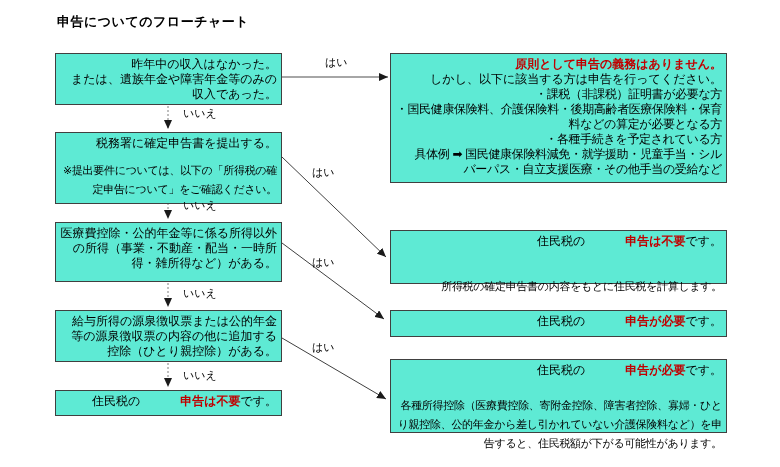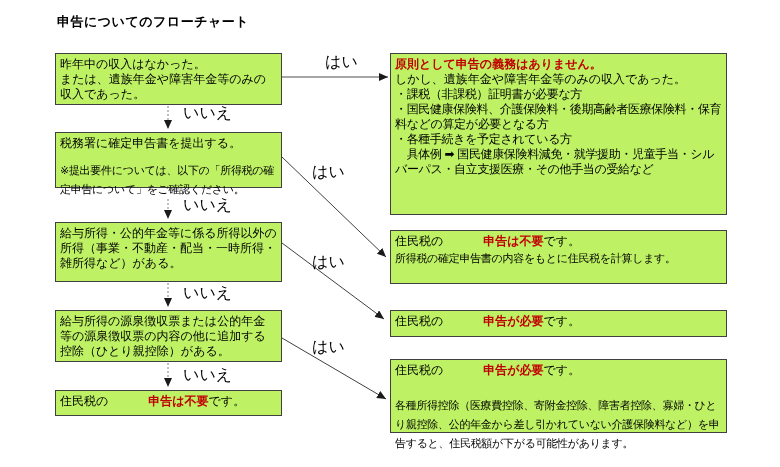--- a/index.html
+++ b/index.html
@@ -14,54 +14,54 @@
 
   .page-title {
     position: absolute; left: 57px; top: 13px;
     font-size: 13px; font-weight: bold; letter-spacing: 0.5px;
   }
 
   .arrow-layer { position: absolute; left: 0; top: 0; z-index: 1; }
 
   .box {
     position: absolute; z-index: 2;
-    background: #bef264;
+    background: #5eead4;
     border: 1px solid #404040;
     padding: 3px 4px;
-    font-size: 12px; line-height: 15px;
+    font-size: 12px; line-height: 15px; text-align: right;
   }
   .box p { margin: 0; white-space: pre-wrap; }
   .left-col  { left: 55px;  width: 227px; }
   .right-col { left: 390px; width: 337px; }
 
   .box-l1 { top: 53px;  height: 52px; }
-  .box-l2 { top: 132px; height: 56px; }
+  .box-l2 { top: 132px; height: 72px; }
   .box-l3 { top: 222px; height: 60px; }
   .box-l4 { top: 310px; height: 52px; }
   .box-l5 { top: 390px; height: 26px; }
 
-  .box-r1 { top: 53px;  height: 162px; }
+  .box-r1 { top: 53px;  height: 130px; }
   .box-r2 { top: 230px; height: 54px; }
   .box-r3 { top: 310px; height: 27px; }
   .box-r4 { top: 359px; height: 74px; }
 
   .red { color: #c00000; font-weight: bold; margin-left: 40px; }
 
   .note {
     font-size: 11px; line-height: 19px; letter-spacing: -0.3px;
   }
   .box-l2 .note { margin-top: 10px; }
-  .box-r2 .note { margin-top: 0; }
+  .box-r2 .note { margin-top: 28px; }
   .box-r4 .note { margin-top: 18px; }
 
   .details { margin-top: 15px; letter-spacing: -0.35px; }
 
   .edge-label {
     position: absolute; z-index: 3;
-    font-size: 16px; line-height: 12px;
+    font-size: 11px; line-height: 12px;
   }
   .lbl-yes1 { left: 325px; top: 56px; }
   .lbl-yes2 { left: 312px; top: 166px; }
   .lbl-yes3 { left: 312px; top: 256px; }
   .lbl-yes4 { left: 312px; top: 341px; }
   .lbl-no1  { left: 183px; top: 107px; }
   .lbl-no2  { left: 183px; top: 199px; }
   .lbl-no3  { left: 183px; top: 287px; }
   .lbl-no4  { left: 183px; top: 369px; }
 </style>
@@ -101,34 +101,34 @@
     <p>昨年中の収入はなかった。
 または、遺族年金や障害年金等のみの収入であった。</p>
   </div>
 
   <div class="box left-col box-l2">
     <p>税務署に確定申告書を提出する。</p>
     <p class="note">※提出要件については、以下の「所得税の確定申告について」をご確認ください。</p>
   </div>
 
   <div class="box left-col box-l3">
-    <p>給与所得・公的年金等に係る所得以外の所得（事業・不動産・配当・一時所得・雑所得など）がある。</p>
+    <p>医療費控除・公的年金等に係る所得以外の所得（事業・不動産・配当・一時所得・雑所得など）がある。</p>
   </div>
 
   <div class="box left-col box-l4">
     <p>給与所得の源泉徴収票または公的年金等の源泉徴収票の内容の他に追加する控除（ひとり親控除）がある。</p>
   </div>
 
   <div class="box left-col box-l5">
     <p><span>住民税の</span><span class="red">申告は不要</span><span>です。</span></p>
   </div>
 
   <div class="box right-col box-r1">
     <p class="red">原則として申告の義務はありません。</p>
-    <p>しかし、遺族年金や障害年金等のみの収入であった。</p>
+    <p>しかし、以下に該当する方は申告を行ってください。</p>
     <p class="details">・課税（非課税）証明書が必要な方
 ・国民健康保険料、介護保険料・後期高齢者医療保険料・保育料などの算定が必要となる方
 ・各種手続きを予定されている方
 　具体例 ➡ 国民健康保険料減免・就学援助・児童手当・シルバーパス・自立支援医療・その他手当の受給など</p>
   </div>
 
   <div class="box right-col box-r2">
     <p><span>住民税の</span><span class="red">申告は不要</span><span>です。</span></p>
     <p class="note">所得税の確定申告書の内容をもとに住民税を計算します。</p>
   </div>

